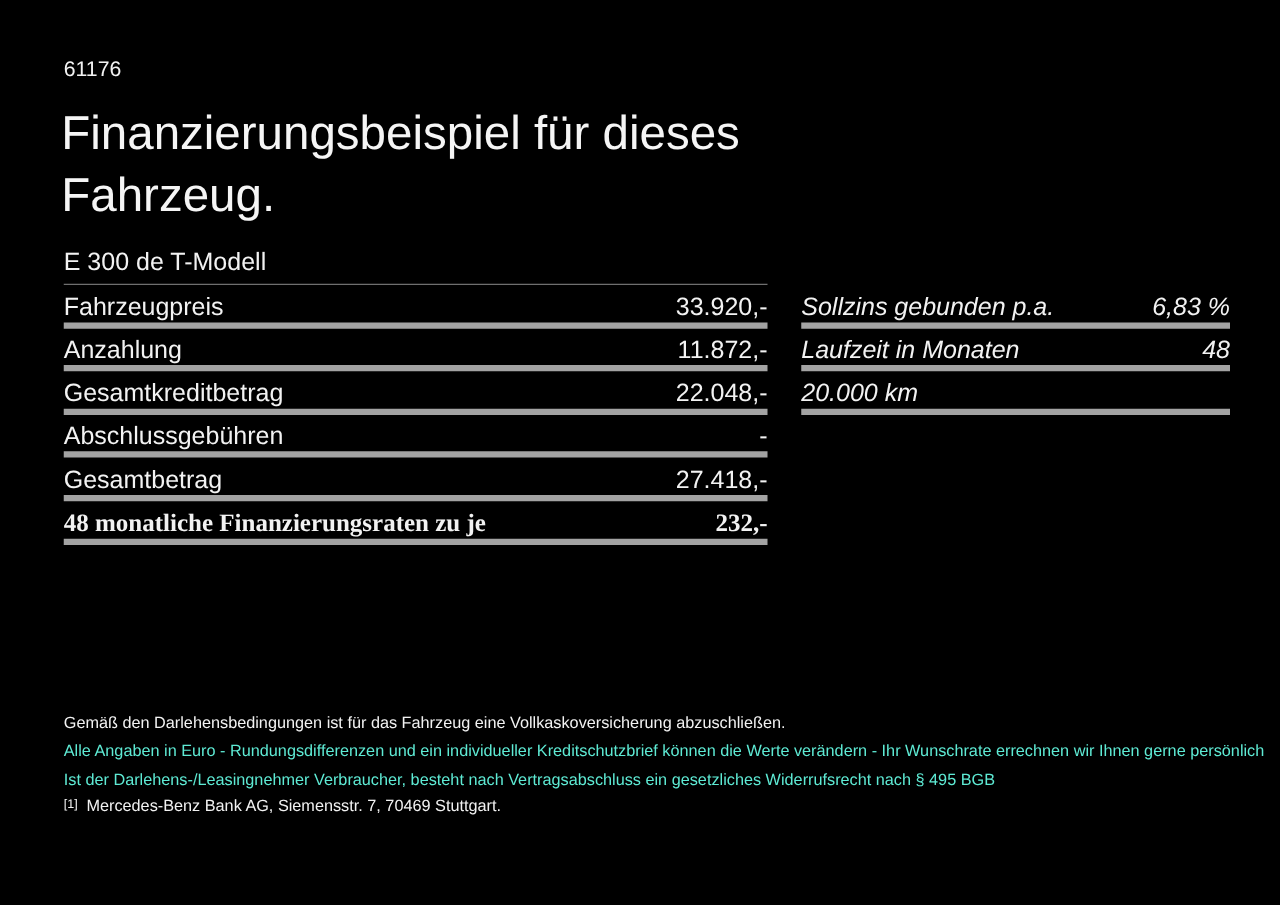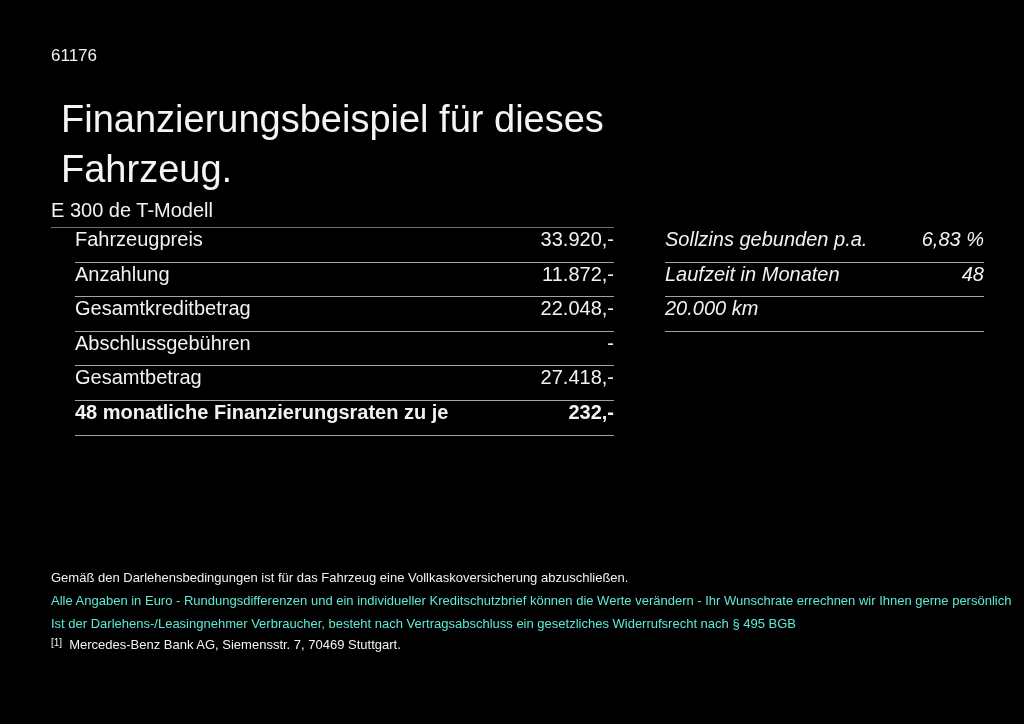--- a/index.html
+++ b/index.html
@@ -47,31 +47,30 @@
     align-items: center;
     height: 34px;
     box-sizing: border-box;
     border-bottom: 1px solid #6f6f6f;
     font-size: 20px;
     color: #f2f2f2;
   }
   .row {
     display: flex;
     justify-content: space-between;
-    align-items: flex-start;
+    align-items: flex-end;
     height: 34.6px;
     box-sizing: border-box;
-    border-bottom: 1px solid #a3a3a3;
+    border-bottom: 5px solid #a3a3a3;
     font-size: 20px;
     color: #f2f2f2;
-    margin-left: 24px;
   }
   .row .lbl { text-align: left; white-space: nowrap; }
   .row .val { text-align: right; white-space: nowrap; }
-  .row.bold { font-weight: 700; }
+  .row.bold { font-weight: 700; font-family: Liberation Serif, serif; }
   .cond-table {
     position: absolute;
     left: 641px;
     top: 228px;
     width: 343px;
     font-style: italic;
   }
   .sup-ref {
     font-size: 12px;
     position: relative;
@@ -111,21 +110,21 @@
     margin-right: 7px;
   }
 </style>
 </head>
 <body>
 
 <div class="stage">
 
   <div class="doc-code">61176</div>
 
-  <h1 class="page-title" style="margin:12px;">Finanzierungsbeispiel für dieses Fahrzeug.</h1>
+  <h1 class="page-title" style="margin:0;">Finanzierungsbeispiel für dieses Fahrzeug.</h1>
 
   <div class="fin-table">
     <div class="thead">
       <span>E 300 de T-Modell</span>
     </div>
     <div class="row">
       <span class="lbl">Fahrzeugpreis</span>
       <span class="val">33.920,-</span>
     </div>
     <div class="row">

